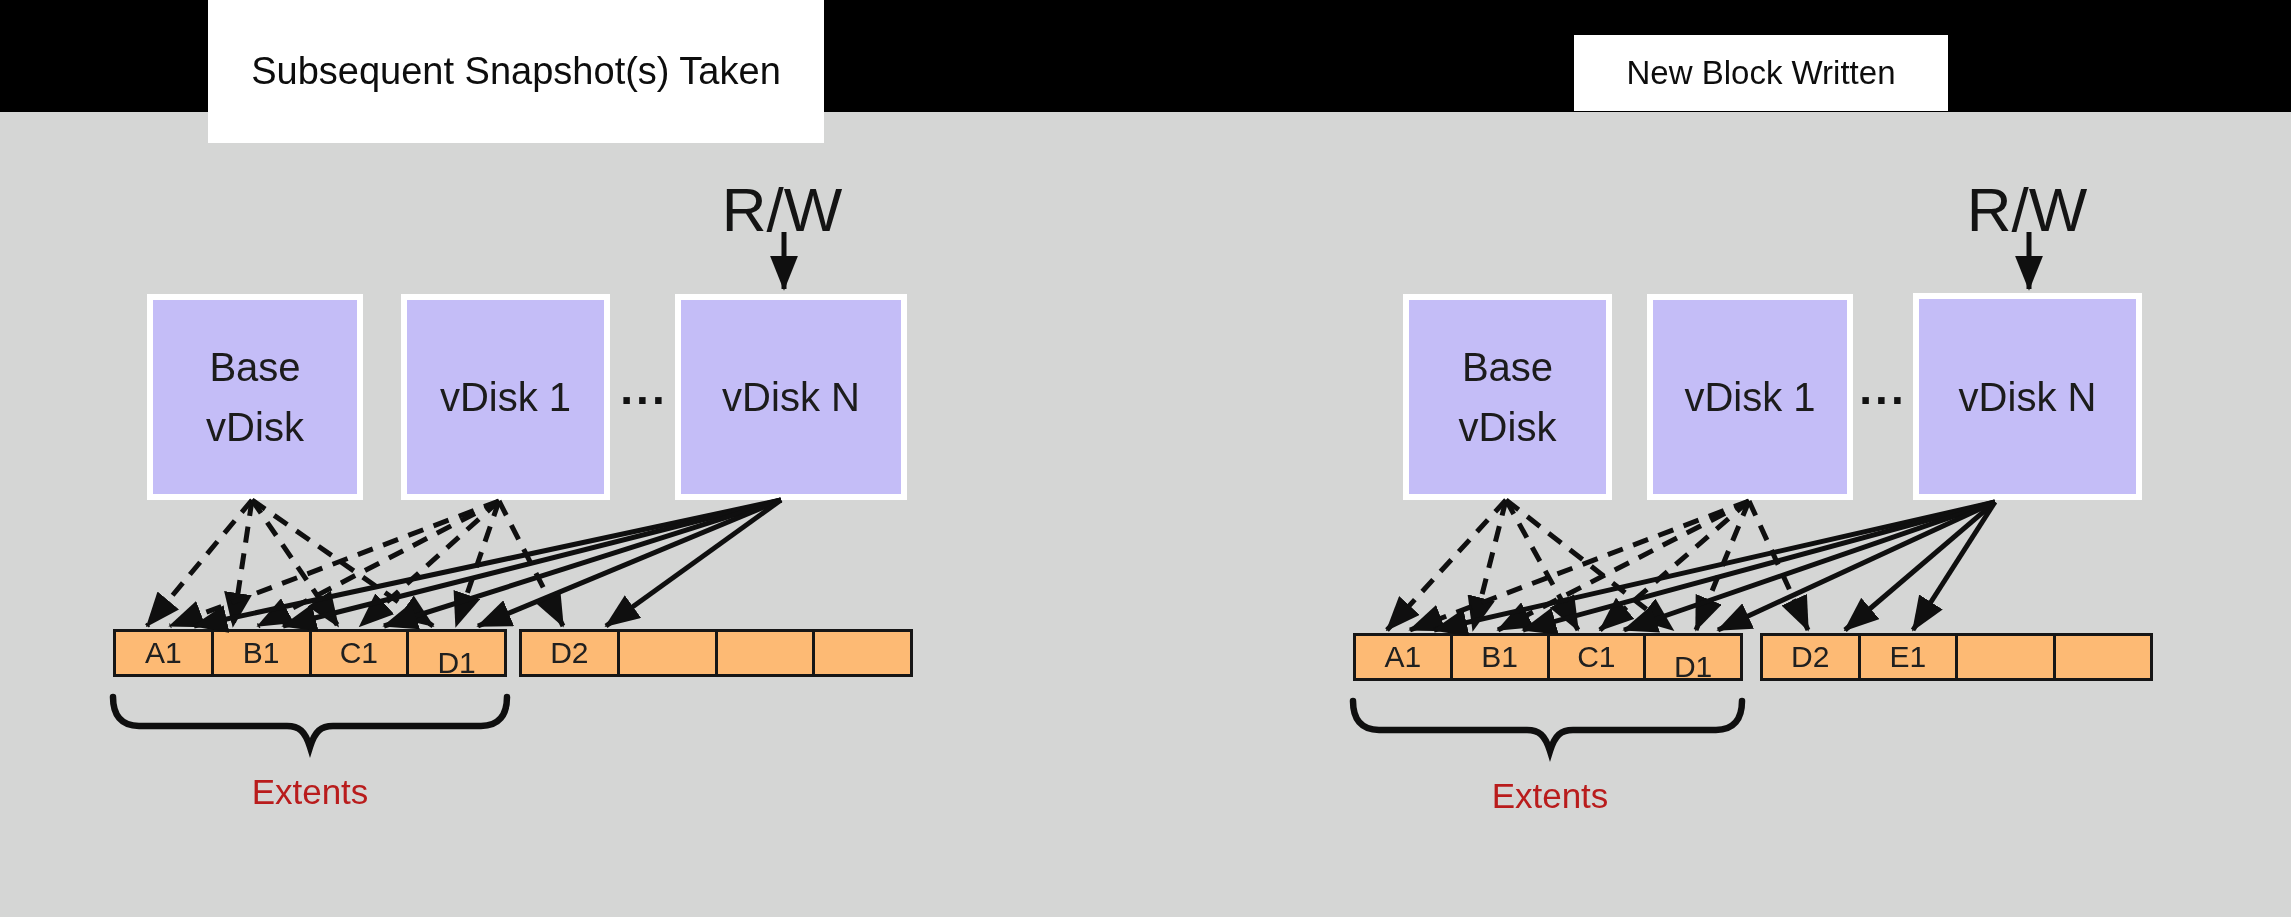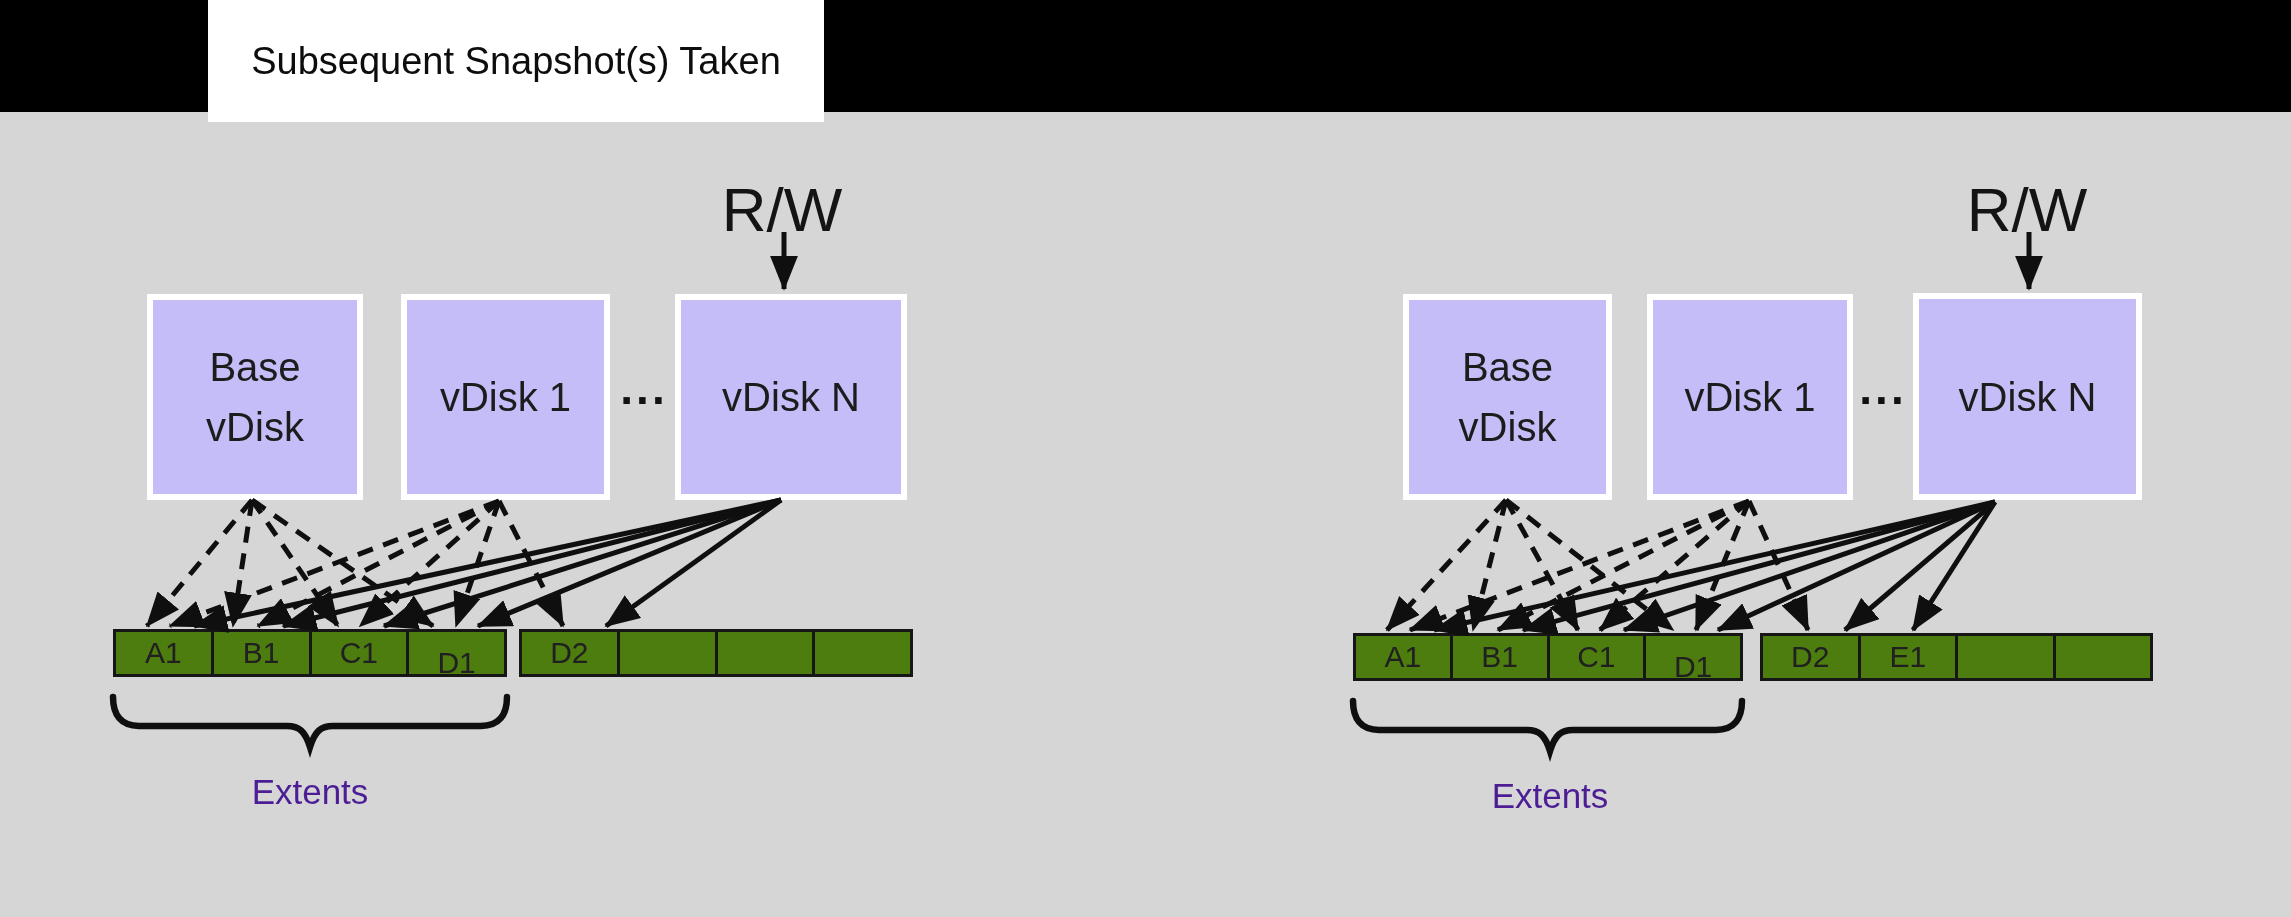--- a/index.html
+++ b/index.html
@@ -8,61 +8,64 @@
     background:#d5d6d5;
     font-family:"Liberation Sans", sans-serif;
     color:#1a1a1a;
   }
   .abs{position:absolute;box-sizing:border-box;}
   #top-band{left:0;top:0;width:2291px;height:112px;background:#000;}
   .title-box{
     background:#fff;color:#0d0d0d;display:flex;align-items:center;justify-content:center;
     text-align:center;z-index:3;
   }
-  #title-left{left:208px;top:0;width:616px;height:122px;font-size:38px;}
+  #title-left{left:208px;top:0;width:616px;height:143px;font-size:38px;}
   #title-right{left:1574px;top:35px;width:374px;height:76px;font-size:33px;}
   .rw-label{
     width:140px;height:52px;font-size:62px;display:flex;align-items:center;justify-content:center;
     color:#141414;z-index:2;
   }
   .vdisk{
     background:#c4bdf7;border:6px solid #ffffff;z-index:2;
     display:flex;flex-direction:column;align-items:center;justify-content:center;
     font-size:40px;color:#1c1c1c;line-height:1.5;text-align:center;
   }
   .dots{
     width:100px;height:60px;display:flex;align-items:center;justify-content:center;
     font-size:46px;font-weight:bold;letter-spacing:3px;color:#111;z-index:2;
   }
   .extent-bar{
-    background:#4d7c0f;border:3px solid #161616;display:flex;z-index:2;
+    background:#fdba74;border:3px solid #161616;display:flex;z-index:2;
   }
   .extent-cell{
     flex:1;border-right:3px solid #161616;display:flex;align-items:center;justify-content:center;
     font-size:30px;color:#202020;
   }
   .extent-cell:last-child{border-right:none;margin-top:20px;}
   .extents-label{
     width:280px;height:44px;display:flex;align-items:center;justify-content:center;
-    font-size:35px;color:#4c1d95;z-index:2;
+    font-size:35px;color:#b91c1c;z-index:2;
   }
   #arrow-layer{left:0;top:0;width:2291px;height:917px;z-index:4;pointer-events:none;}
   #arrow-layer line.solid{stroke:#0f0f0f;stroke-width:5;}
   #arrow-layer line.dashed{stroke:#0f0f0f;stroke-width:5;stroke-dasharray:16 11;}
   #arrow-layer path.brace{stroke:#0f0f0f;stroke-width:6.5;fill:none;stroke-linecap:round;}
 </style>
 </head>
 <body>
 
 <div id="stage">
 
   <div id="top-band" class="abs"></div>
 
   <div id="title-left" class="abs title-box">
     <span>Subsequent Snapshot(s) Taken</span>
+  </div>
+  <div id="title-right" class="abs title-box">
+    <span>New Block Written</span>
   </div>
 
   <div class="abs rw-label" style="left:712px;top:183px;">R/W</div>
 
   <div class="abs vdisk" style="left:147px;top:294px;width:216px;height:206px;">
     <div>Base</div>
     <div>vDisk</div>
   </div>
   <div class="abs vdisk" style="left:401px;top:294px;width:209px;height:206px;">
     <div>vDisk 1</div>

